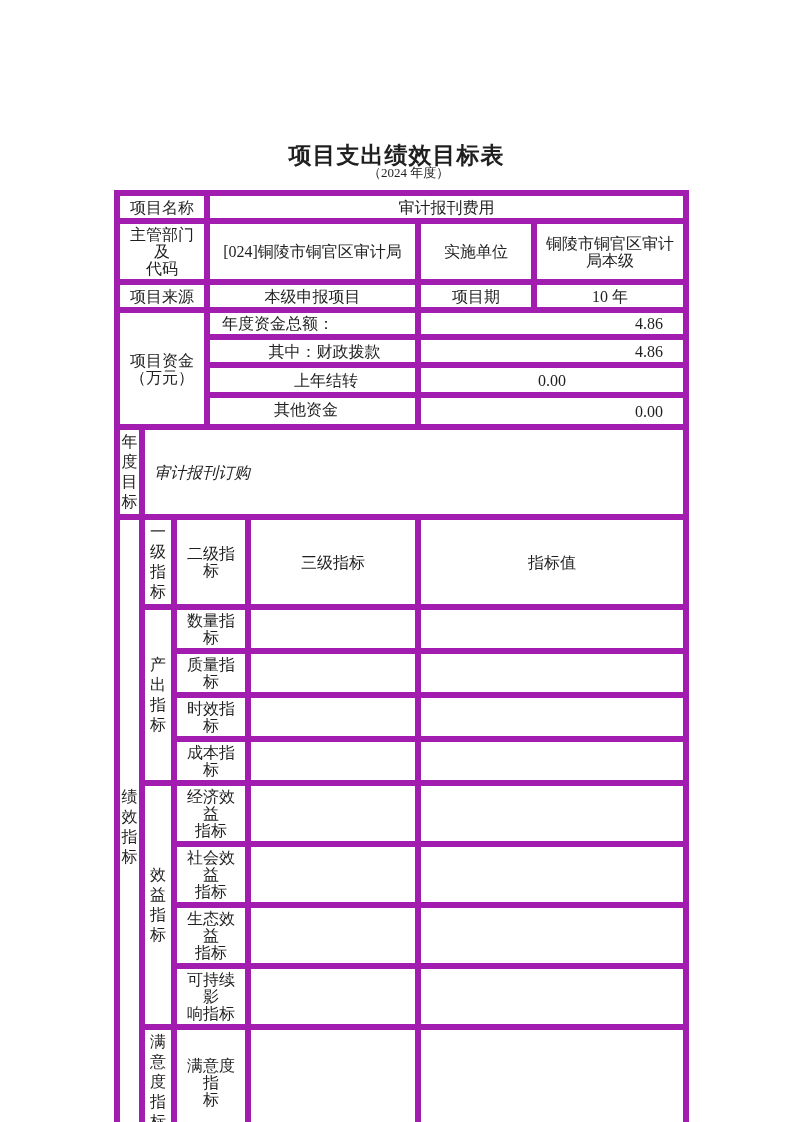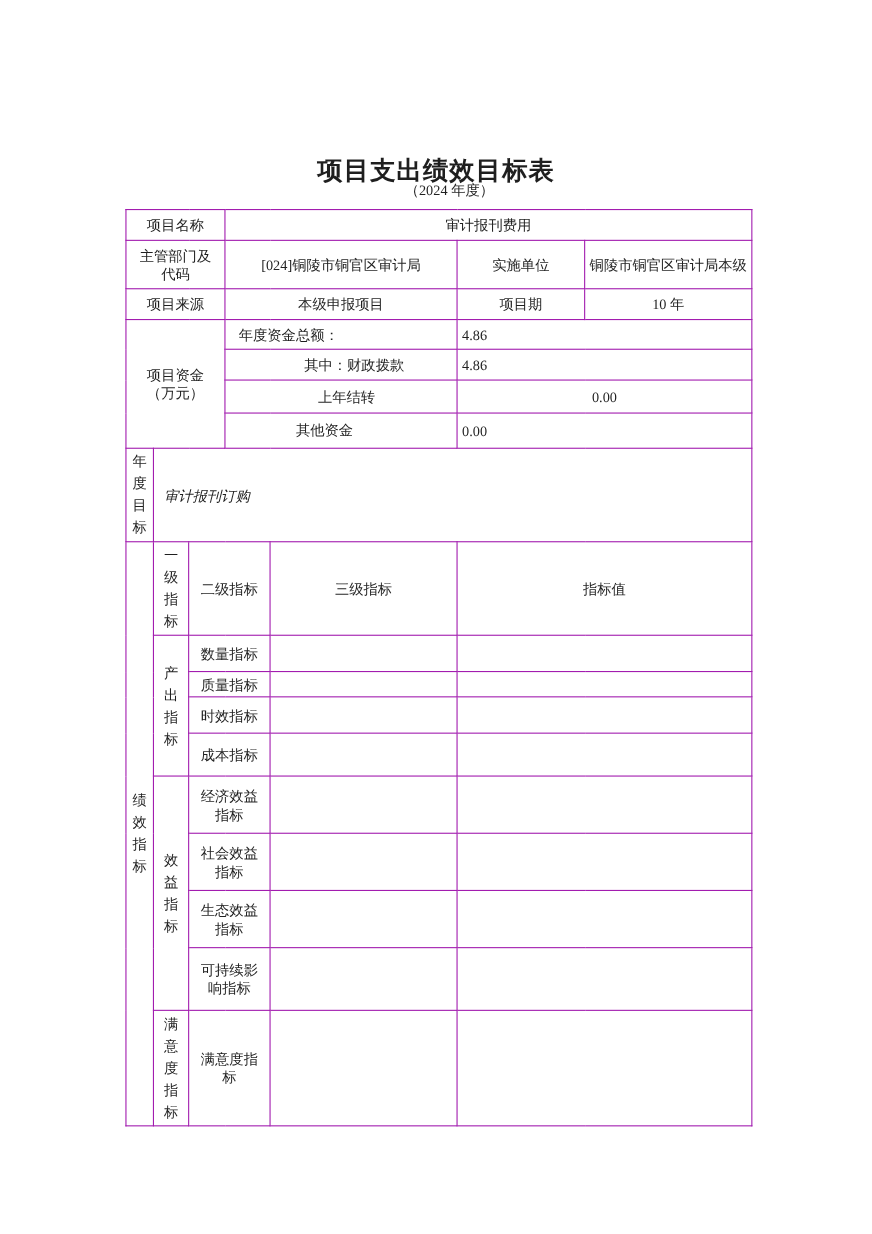--- a/index.html
+++ b/index.html
@@ -38,36 +38,36 @@
   }
   table.main {
     position: absolute;
     left: 114px;
     top: 190px;
     width: 569px;
     border-collapse: collapse;
     table-layout: fixed;
   }
   td {
-    border: 1px solid #a21caf;
-    font-size: 13px;
+    border: 6px solid #a21caf;
+    font-size: 16px;
     line-height: 17px;
     text-align: center;
     vertical-align: middle;
     padding: 2px 4px;
     white-space: pre-line;
     word-break: break-all;
     overflow: hidden;
   }
   td.vert {
     line-height: 20px;
     padding: 2px 0;
   }
   td.left  { text-align: left; }
-  td.right { text-align: left; padding-right: 20px; }
+  td.right { text-align: right; padding-right: 20px; }
   td.pl12  { padding-left: 12px; }
   td.pl28  { padding-left: 28px; text-align: center; }
   td.pl58  { padding-left: 84px; }
   td.pl64  { padding-left: 64px; font-family: Liberation Mono, monospace; }
   td.goal  { padding-left: 9px; font-style: italic; }
 </style>
 </head>
 <body>
 
 <div class="doc-title">项目支出绩效目标表</div>

